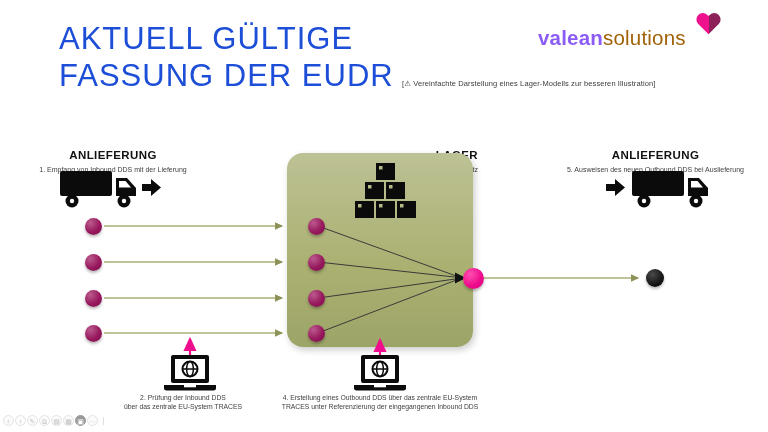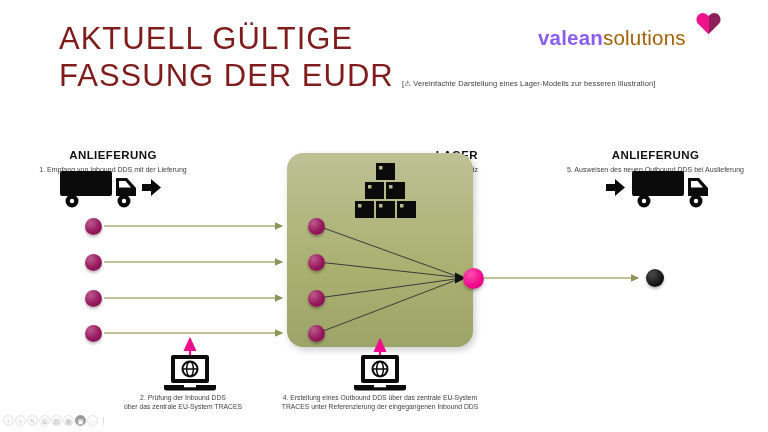--- a/index.html
+++ b/index.html
@@ -2,21 +2,21 @@
 <html><head>
 <meta charset="utf-8">
 <style>
   html,body{margin:0;padding:0;background:#ffffff;}
   #stage{position:relative;width:768px;height:432px;background:#ffffff;overflow:hidden;
          font-family:"Liberation Sans",sans-serif;color:#141414;}
   .abs{position:absolute;}
 
   
   #page-title{left:59px;top:20px;font-size:31px;line-height:37px;letter-spacing:1px;
-              font-weight:400;color:#7f1d1d;white-space:pre-line;}
+              font-weight:400;color:#1d4ed8;white-space:pre-line;}
   #disclaimer{left:402px;top:79px;font-size:7.5px;color:#3c3c3c;letter-spacing:.1px;}
 
   
   #logo{left:538px;top:26px;font-size:20.5px;letter-spacing:.2px;}
   #logo .b{font-weight:700;color:#8b5cf6;}
   #logo .l{font-weight:400;color:#a16207;}
   #logo-heart{left:695px;top:12px;}
 
   
   .col{top:113px;text-align:center;margin-top:36px;}

